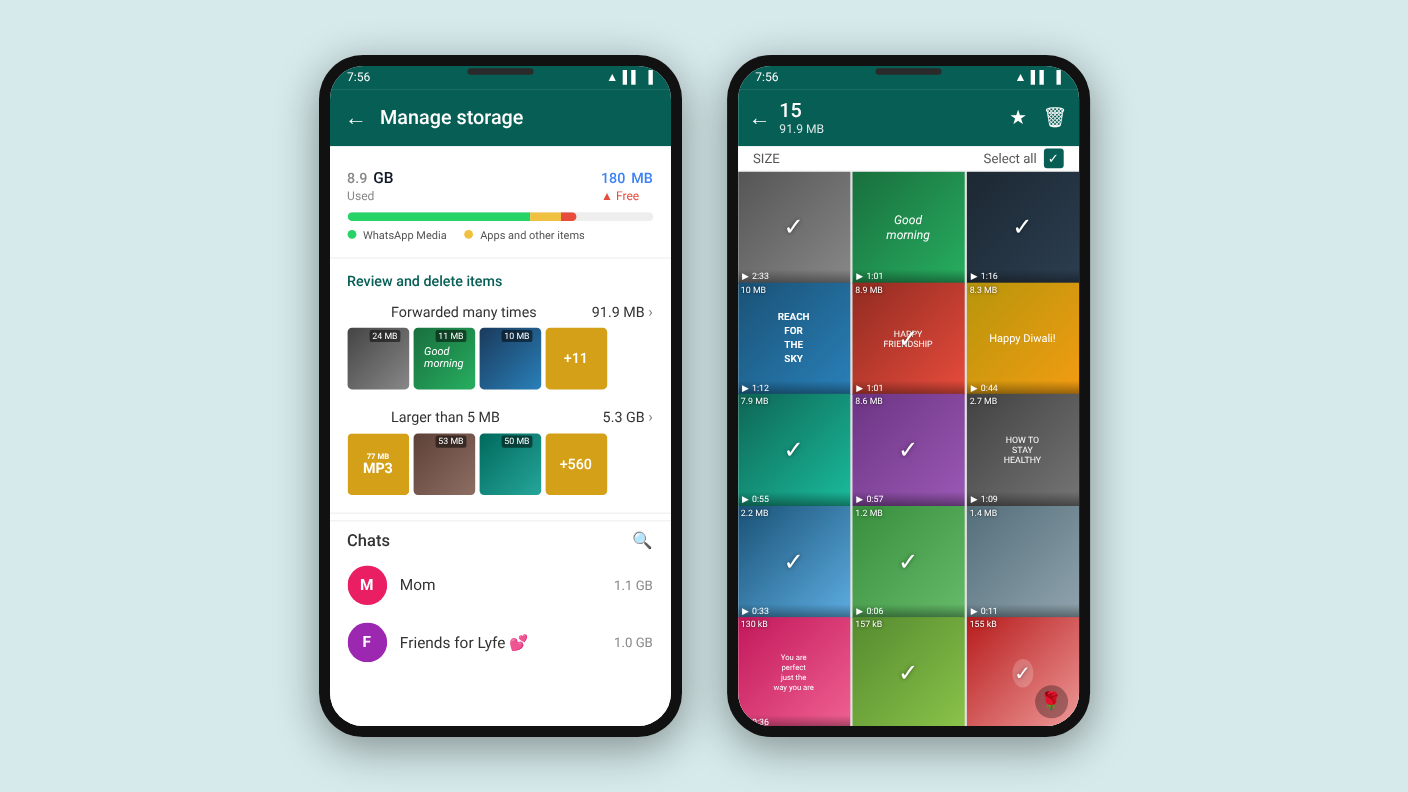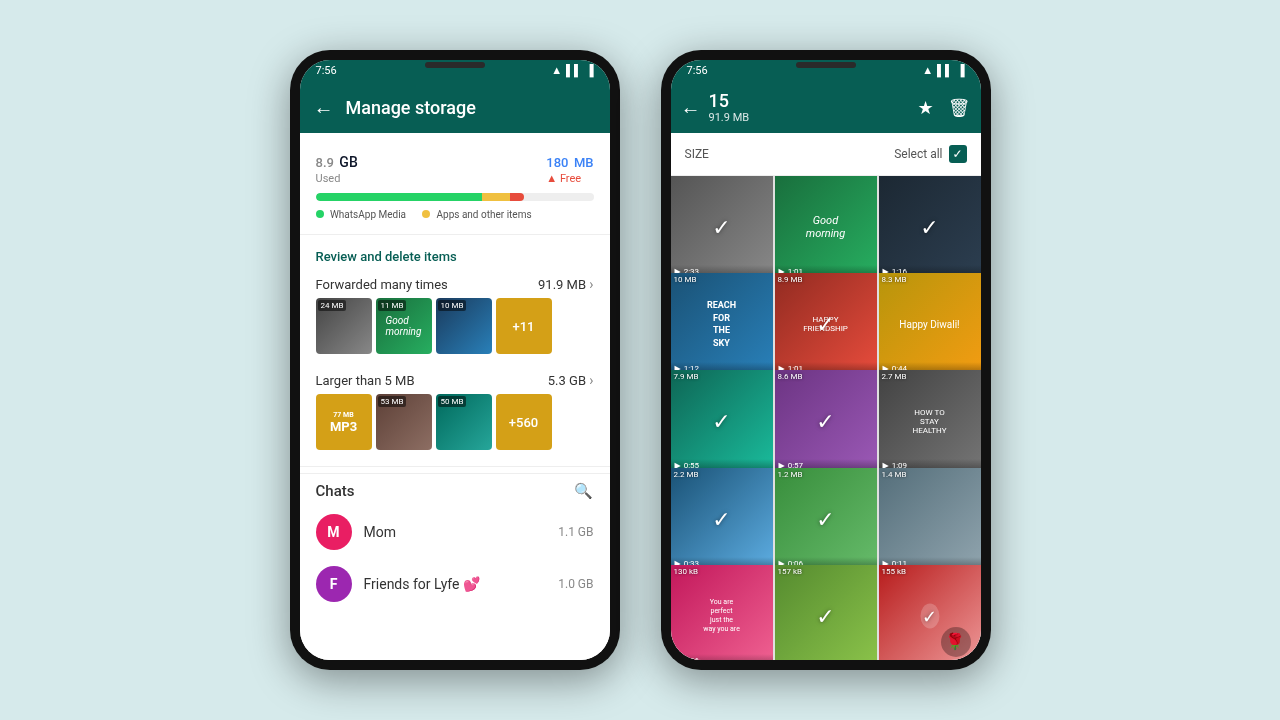--- a/index.html
+++ b/index.html
@@ -193,20 +193,21 @@
     }
 
     .section-header {
       display: flex;
       justify-content: space-between;
       align-items: center;
       padding: 8px 16px 6px;
       font-size: 13px;
       color: #333;
       font-weight: 400;
+      margin-left: 40px;
     }
 
     .section-arrow {
       color: #888;
       font-size: 14px;
     }
 
     .media-thumbs {
       display: flex;
       gap: 4px;
@@ -219,21 +220,21 @@
       border-radius: 4px;
       overflow: hidden;
       position: relative;
       background: #ccc;
       flex-shrink: 0;
     }
 
     .thumb-label {
       position: absolute;
       top: 2px;
-      left: 2px;
+      left: 20px;
       background: rgba(0,0,0,0.5);
       color: #fff;
       font-size: 8px;
       padding: 1px 3px;
       border-radius: 2px;
     }
 
     .thumb-plus {
       background: #d4a017;
       display: flex;
@@ -338,21 +339,21 @@
     .icon-star, .icon-trash {
       color: #fff;
       font-size: 18px;
       cursor: pointer;
     }
 
     .size-select-bar {
       display: flex;
       justify-content: space-between;
       align-items: center;
-      padding: 12px 14px;
+      padding: 2px 14px;
       font-size: 12px;
       color: #555;
       border-bottom: 1px solid #eee;
       background: #fff;
     }
 
     .select-all-row {
       display: flex;
       align-items: center;
       gap: 6px;

